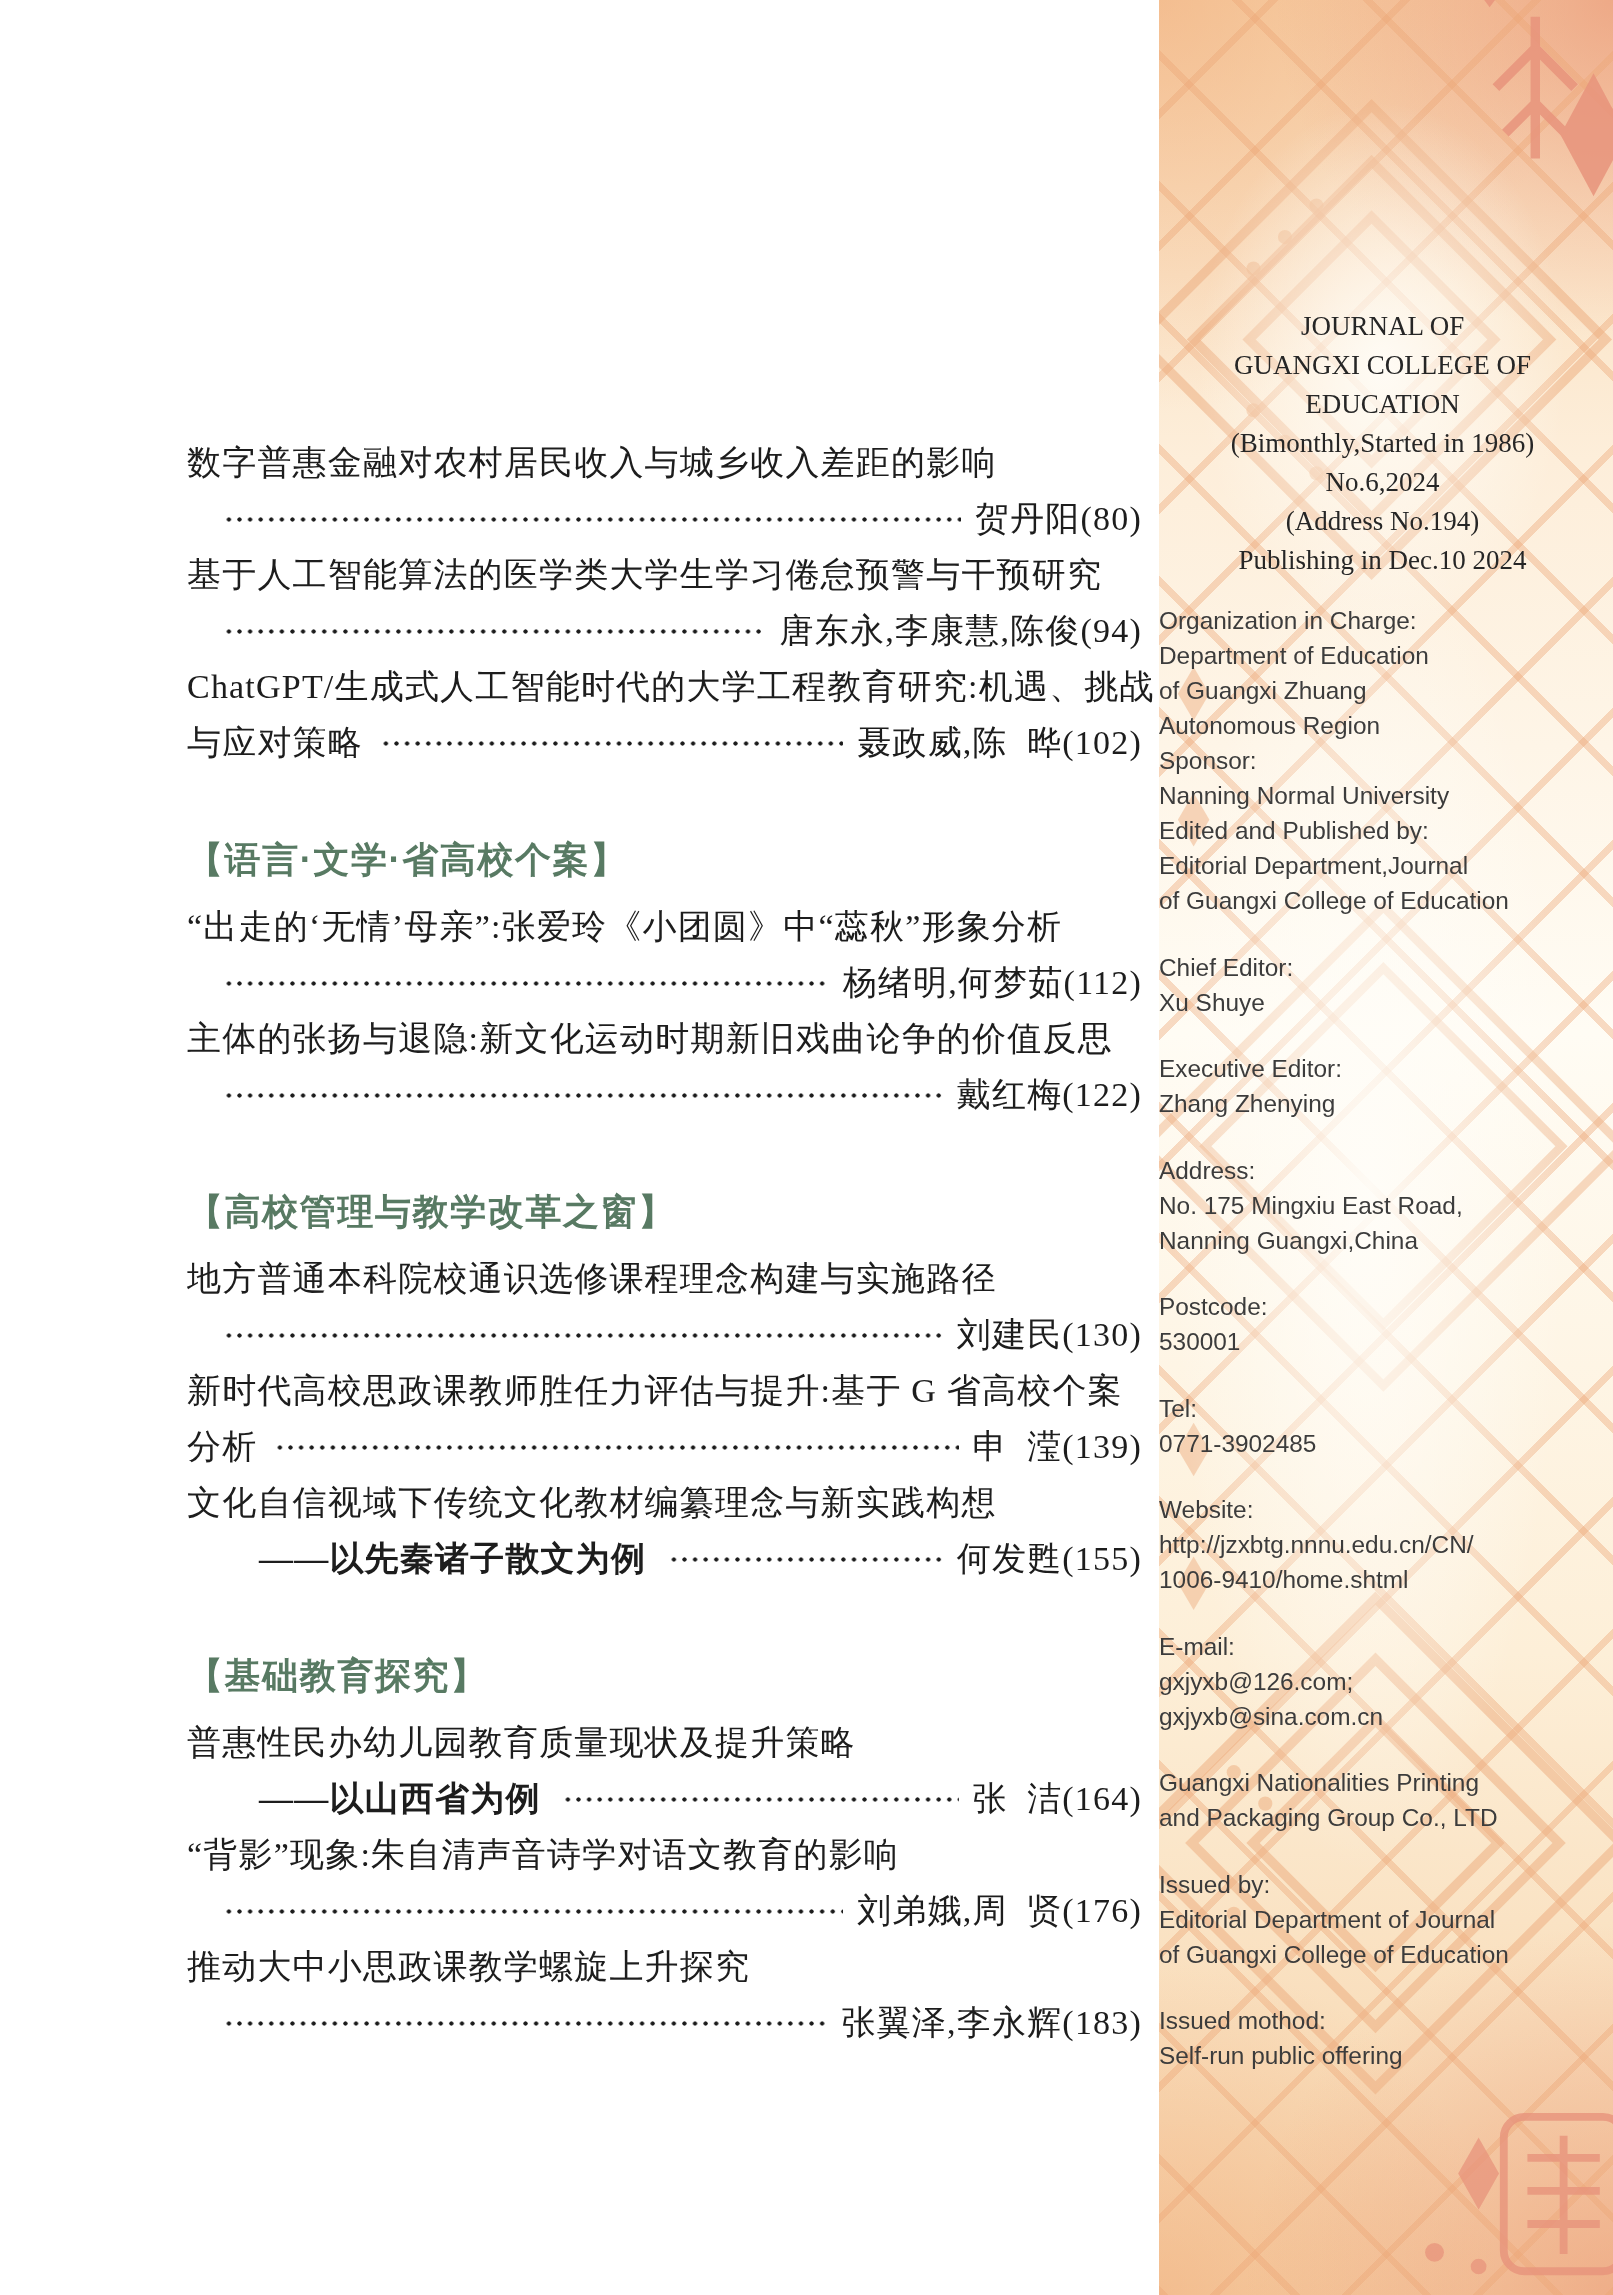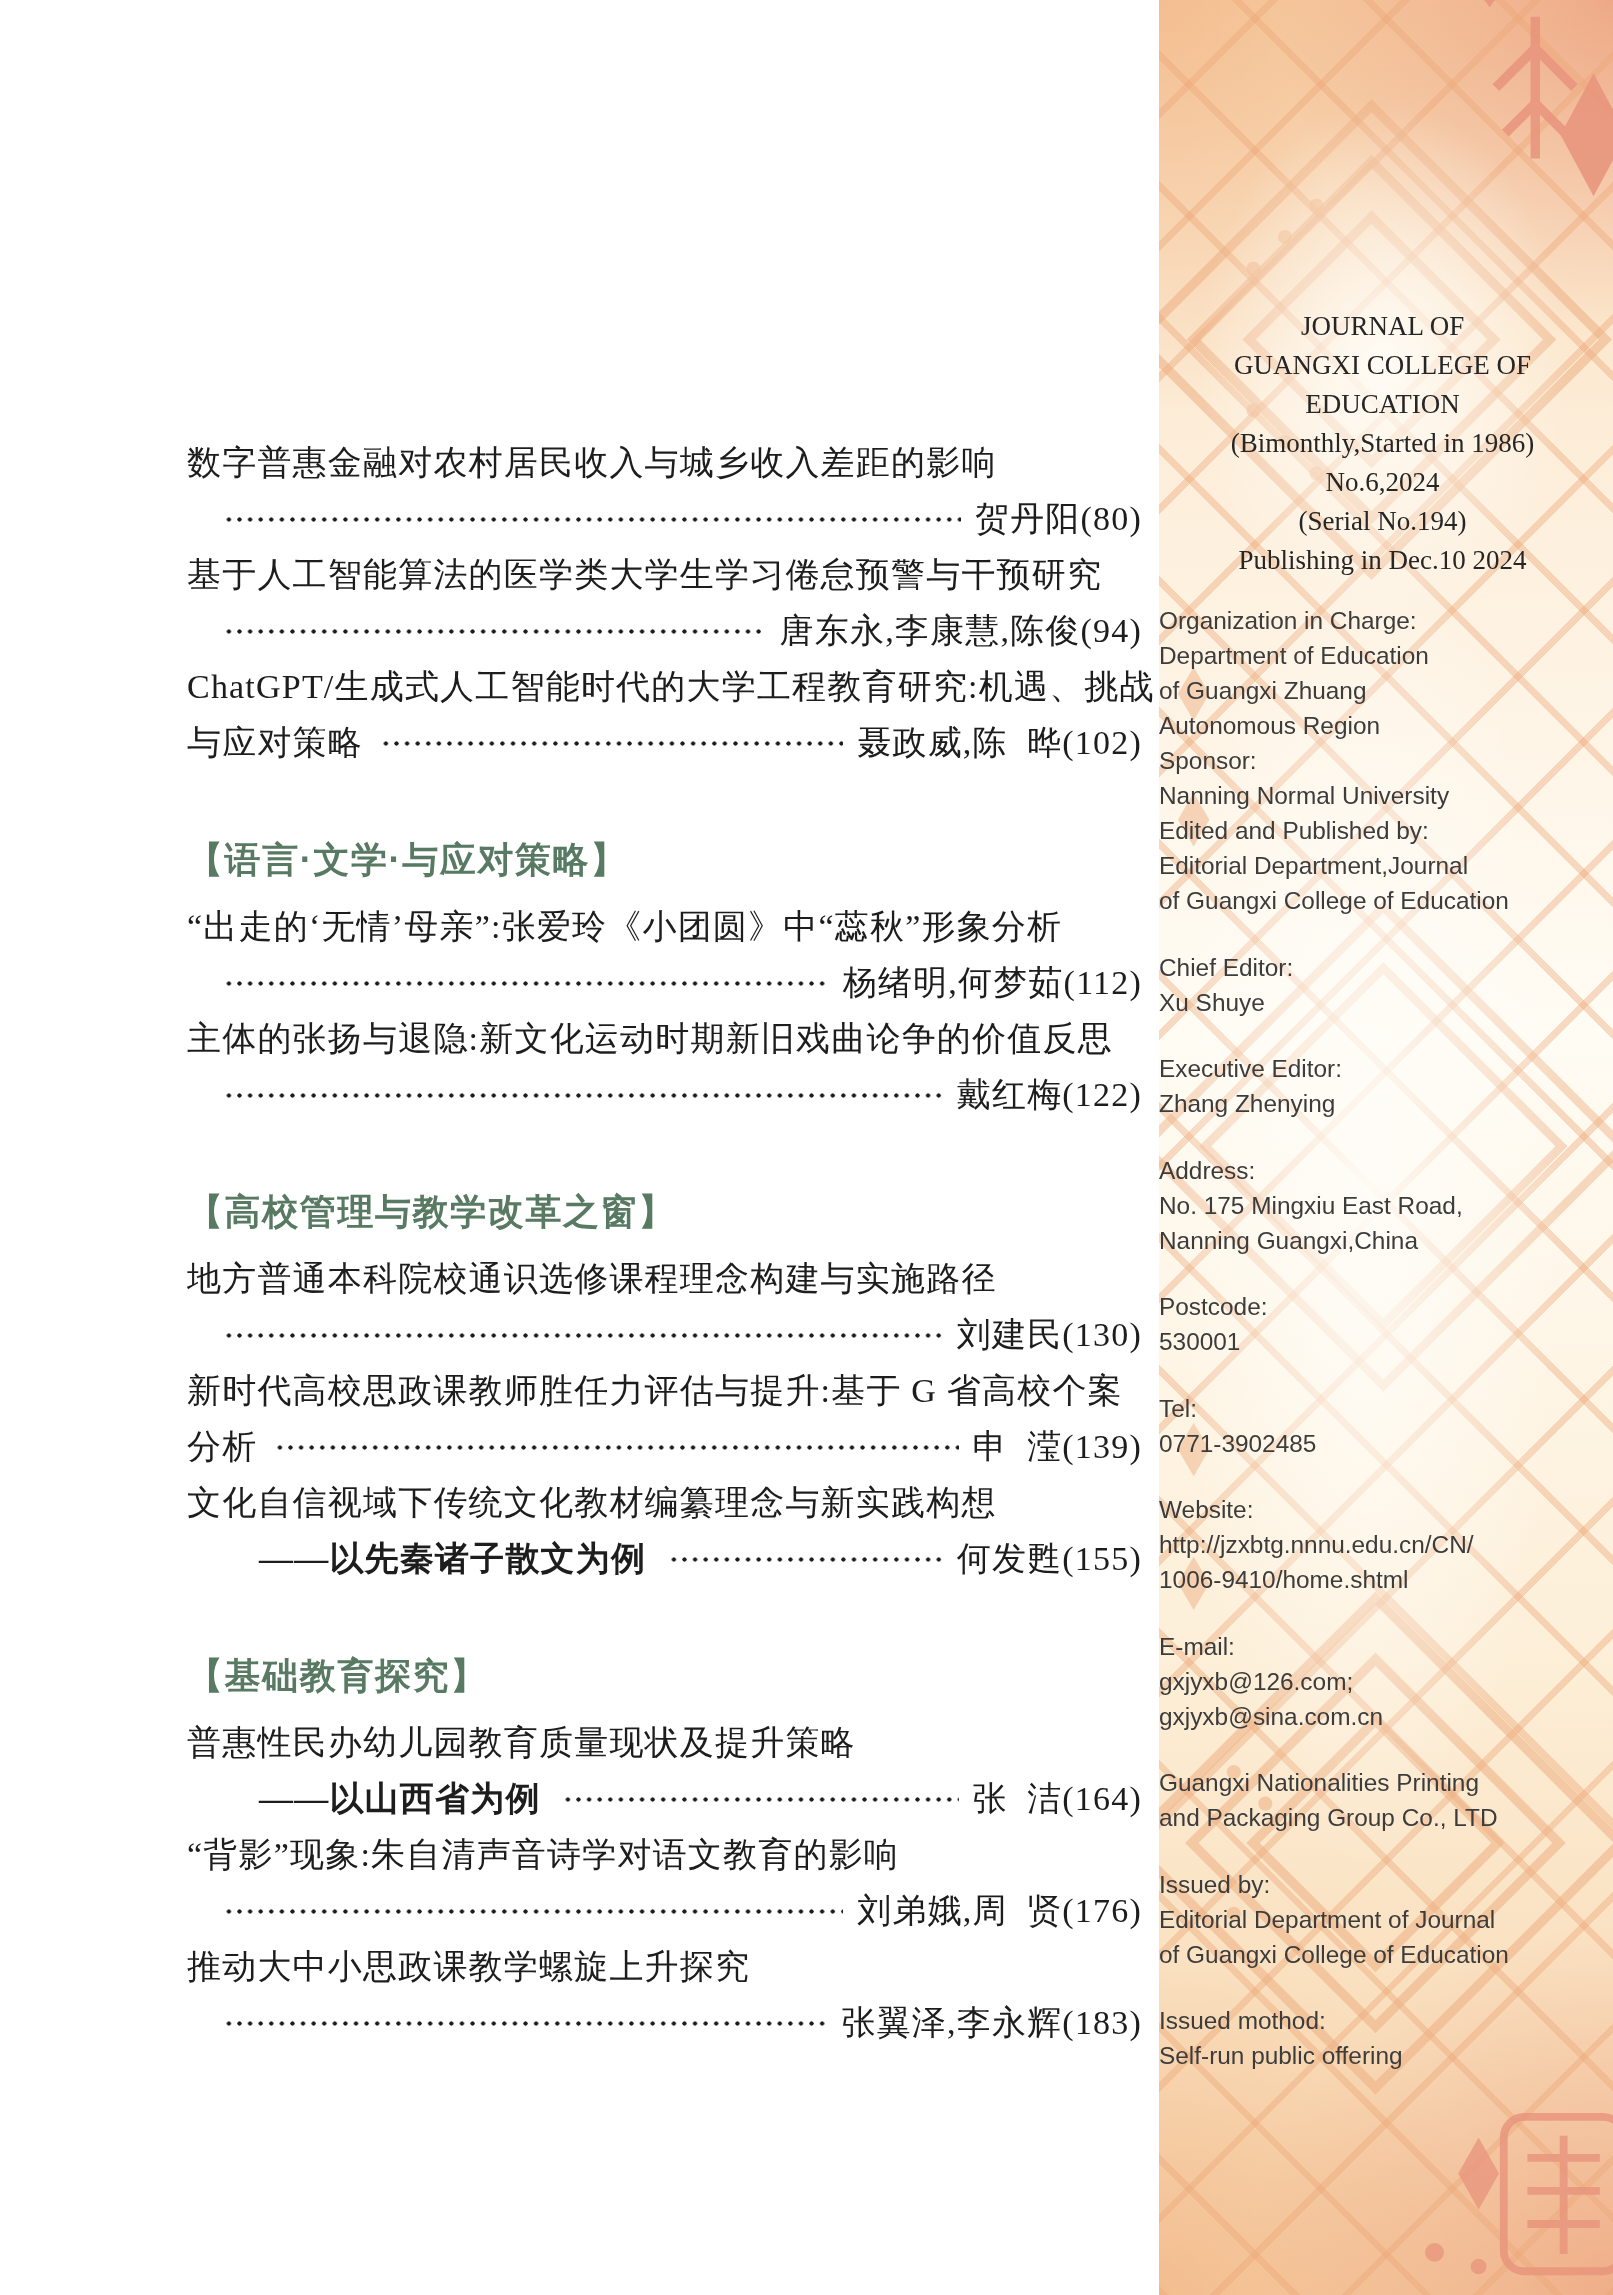--- a/index.html
+++ b/index.html
@@ -71,21 +71,21 @@
       <div class="toc-entry">
         <div class="entry-title">ChatGPT/生成式人工智能时代的大学工程教育研究:机遇、挑战</div>
         <div class="leader-row flush-prefix">
           <span class="leader-prefix">与应对策略</span>
           <span class="dots"></span>
           <span class="author">聂政威,陈&nbsp;&nbsp;晔(102)</span>
         </div>
       </div>
     </div>
     <div class="toc-section">
-      <div class="section-header">【语言·文学·与应对策略】</div>
+      <div class="section-header">【语言·文学·省高校个案】</div>
       <div class="toc-entry">
         <div class="entry-title">“出走的‘无情’母亲”:张爱玲《小团圆》中“蕊秋”形象分析</div>
         <div class="leader-row no-prefix">
           <span class="dots"></span>
           <span class="author">杨绪明,何梦茹(112)</span>
         </div>
       </div>
       <div class="toc-entry">
         <div class="entry-title">主体的张扬与退隐:新文化运动时期新旧戏曲论争的价值反思</div>
         <div class="leader-row no-prefix">
@@ -204,21 +204,21 @@
     </g>
   </svg>
   <div class="glow"></div>
 
   <div class="masthead">
       <div class="masthead-line">JOURNAL OF</div>
       <div class="masthead-line">GUANGXI COLLEGE OF</div>
       <div class="masthead-line">EDUCATION</div>
       <div class="masthead-line">(Bimonthly,Started in 1986)</div>
       <div class="masthead-line">No.6,2024</div>
-      <div class="masthead-line">(Serial No.194)</div>
+      <div class="masthead-line">(Address No.194)</div>
       <div class="masthead-line">Publishing in Dec.10 2024</div>
     </div>
   <div class="info">
       <div class="info-block">
         <div class="info-line">Organization in Charge:</div>
         <div class="info-line">Department of Education</div>
         <div class="info-line">of Guangxi Zhuang</div>
         <div class="info-line">Autonomous Region</div>
         <div class="info-line">Sponsor:</div>
         <div class="info-line">Nanning Normal University</div>

